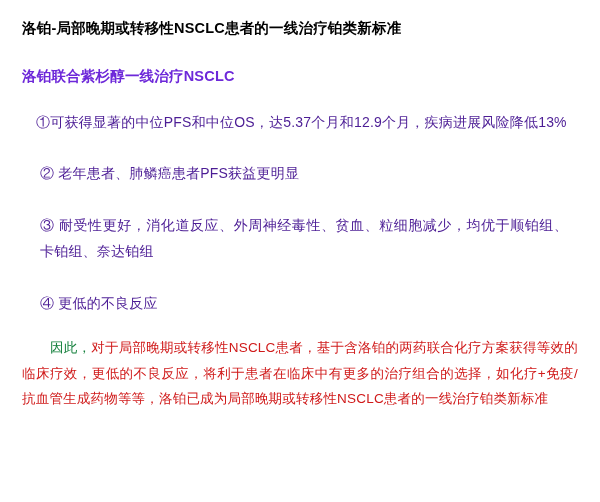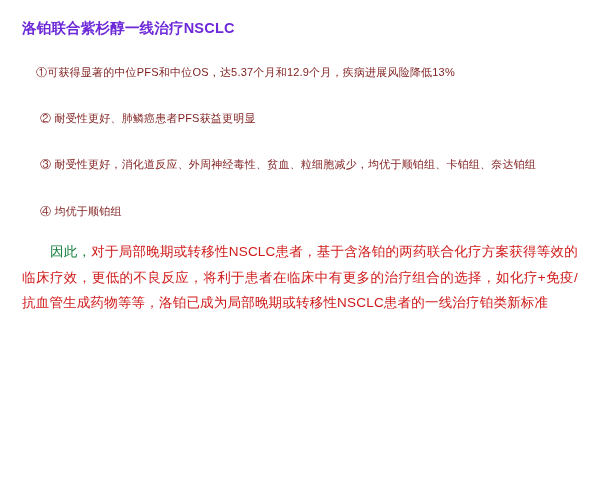--- a/index.html
+++ b/index.html
@@ -29,23 +29,23 @@
     margin: 0 0 26px 0;
   }
   .section-heading {
     font-size: 14.5px;
     line-height: 1.5;
     color: #6d28d9;
     letter-spacing: 0.2px;
     margin: 0 0 22px 0;
   }
   .para {
-    font-size: 11px;
+    font-size: 14px;
     line-height: 1.85;
-    color: #7f1d1d;
+    color: #4c1d95;
     letter-spacing: 0.2px;
     margin: 0 10px 18px 0;
     text-align: justify;
   }
   .para.hang {
     padding-left: 14px;
     text-indent: 0;
   }
   .para.item {
     padding-left: 18px;
@@ -66,28 +66,29 @@
   }
   .closing .red {
     color: #d01a1a;
   }
 </style>
 </head>
 <body>
 
 <div class="page">
 
+  <h1 class="doc-title">洛铂-局部晚期或转移性NSCLC患者的一线治疗铂类新标准</h1>
 
   <h2 class="section-heading">洛铂联合紫杉醇一线治疗NSCLC</h2>
 
   <p class="para hang">①可获得显著的中位PFS和中位OS，达5.37个月和12.9个月，疾病进展风险降低13%</p>
 
-  <p class="para item spaced-top">② 耐受性更好、肺鳞癌患者PFS获益更明显</p>
+  <p class="para item spaced-top">② 老年患者、肺鳞癌患者PFS获益更明显</p>
 
   <p class="para item spaced-top">③ 耐受性更好，消化道反应、外周神经毒性、贫血、粒细胞减少，均优于顺铂组、卡铂组、奈达铂组</p>
 
-  <p class="para item spaced-top">④ 均优于顺铂组</p>
+  <p class="para item spaced-top">④ 更低的不良反应</p>
 
   <p class="closing spaced-top">
     <span class="lead">因此，</span><span class="red">对于局部晚期或转移性NSCLC患者，基于含洛铂的两药联合化疗方案获得等效的临床疗效，更低的不良反应，将利于患者在临床中有更多的治疗组合的选择，如化疗+免疫/抗血管生成药物等等，洛铂已成为局部晚期或转移性NSCLC患者的一线治疗铂类新标准</span>
   </p>
 
 </div>
 
 </body></html>

